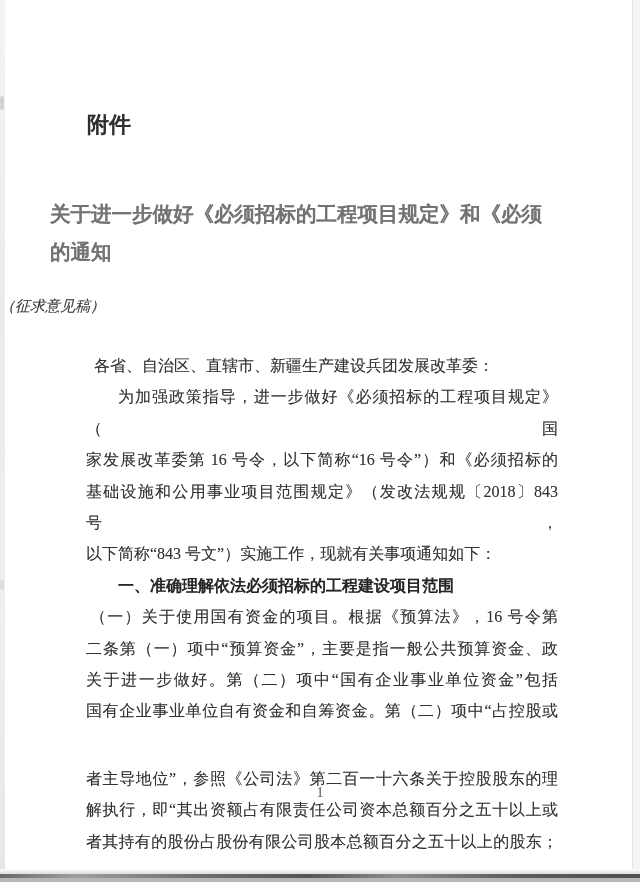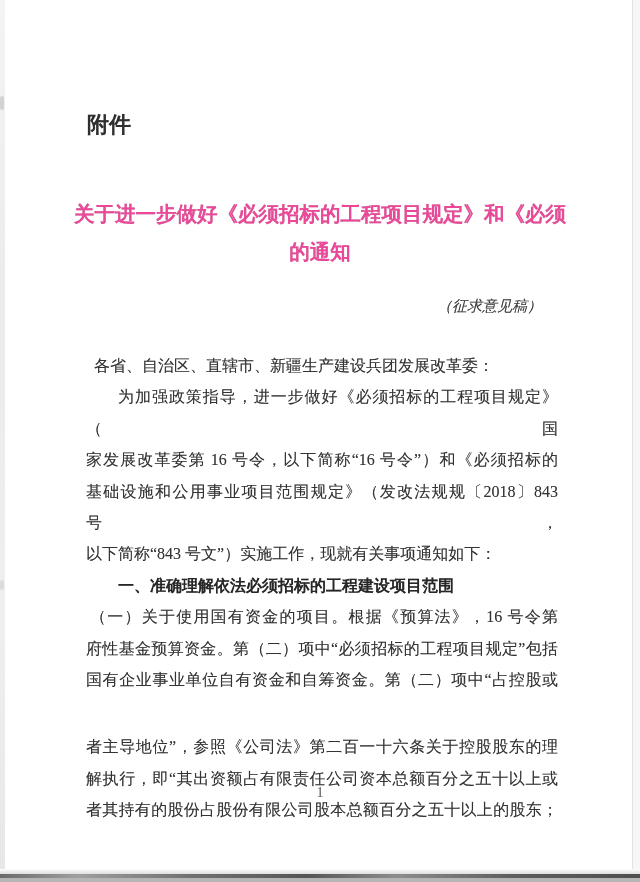--- a/index.html
+++ b/index.html
@@ -19,23 +19,23 @@
   .edge-bottom::after{content:'';position:absolute;left:0;top:5px;width:640px;height:4px;
     background:linear-gradient(90deg,#6a6a6a,#9f9f9f 12%,#707070 30%,#555555 48%,#8d8d8d 62%,#5e5e5e 80%,#4e4e4e 100%);}
   .artifact{position:absolute;background:#d2d2d2;border-radius:2px;}
   .artifact.a1{left:0;top:96px;width:4px;height:14px;}
   .artifact.a2{left:0;top:580px;width:4px;height:10px;background:#dcdcdc;}
 
   
   .ink{text-shadow:0 0 0.6px rgba(40,40,40,0.35);}
   .attachment{position:absolute;left:87px;top:110px;font-size:22px;font-weight:700;
     color:#2f2f2f;font-family:"Liberation Sans","DejaVu Sans",sans-serif;}
-  .title{position:absolute;left:50px;top:196px;width:540px;text-align:center;
-    font-size:20.5px;font-weight:700;color:#ec4899;line-height:37.5px;}
-  .subtitle{position:absolute;left:0;top:297px;width:542px;text-align:right;
+  .title{position:absolute;left:50px;top:196px;width:540px;text-align:left;
+    font-size:20.5px;font-weight:700;color:#737373;line-height:37.5px;}
+  .subtitle{position:absolute;left:0;top:297px;width:542px;text-align:left;
     font-size:15px;font-style:italic;color:#3d3d3d;}
   .body-text{position:absolute;left:86px;top:350px;width:472px;
     font-size:16px;color:#333;line-height:31.4px;}
   .b-line{text-align:justify;}
   .b-line.stretch{text-align-last:justify;text-justify:inter-character;}
   .b-line.hei{font-family:"Liberation Sans","DejaVu Sans",sans-serif;font-weight:700;color:#262626;}
   .page-num{position:absolute;left:0;top:785px;width:640px;text-align:center;
     font-size:14px;color:#555;}
 </style>
 </head>
@@ -59,21 +59,22 @@
   <div class="subtitle ink">（征求意见稿）</div>
 
   <div class="body-text ink">
       <div class="b-line" style="text-indent: 0em; margin-left: 8px;">各省、自治区、直辖市、新疆生产建设兵团发展改革委：</div>
       <div class="b-line stretch" style="text-indent: 2em;">为加强政策指导，进一步做好《必须招标的工程项目规定》（国</div>
       <div class="b-line stretch" style="text-indent: 0em;">家发展改革委第 16 号令，以下简称“16 号令”）和《必须招标的</div>
       <div class="b-line stretch" style="text-indent: 0em;">基础设施和公用事业项目范围规定》（发改法规规〔2018〕843 号，</div>
       <div class="b-line" style="text-indent: 0em;">以下简称“843 号文”）实施工作，现就有关事项通知如下：</div>
       <div class="b-line hei" style="text-indent: 2em;">一、准确理解依法必须招标的工程建设项目范围</div>
       <div class="b-line stretch" style="text-indent: 0.25em;">（一）关于使用国有资金的项目。根据《预算法》，16 号令第</div>
-      <div class="b-line stretch" style="text-indent: 0em;">府性基金预算资金。第（二）项中“必须招标的工程项目规定”包括</div>
+      <div class="b-line stretch" style="text-indent: 0em;">二条第（一）项中“预算资金”，主要是指一般公共预算资金、政</div>
+      <div class="b-line stretch" style="text-indent: 0em;">关于进一步做好。第（二）项中“国有企业事业单位资金”包括</div>
       <div class="b-line stretch" style="text-indent: 0em;">国有企业事业单位自有资金和自筹资金。第（二）项中“占控股或</div>
       <div class="b-line stretch" style="text-indent: 0em; margin-top: 36px;">者主导地位”，参照《公司法》第二百一十六条关于控股股东的理</div>
       <div class="b-line stretch" style="text-indent: 0em;">解执行，即“其出资额占有限责任公司资本总额百分之五十以上或</div>
       <div class="b-line stretch" style="text-indent: 0em;">者其持有的股份占股份有限公司股本总额百分之五十以上的股东；</div>
     </div>
 
   <div class="page-num">1</div>
 
   <div class="edge-bottom"></div>
 </div>

